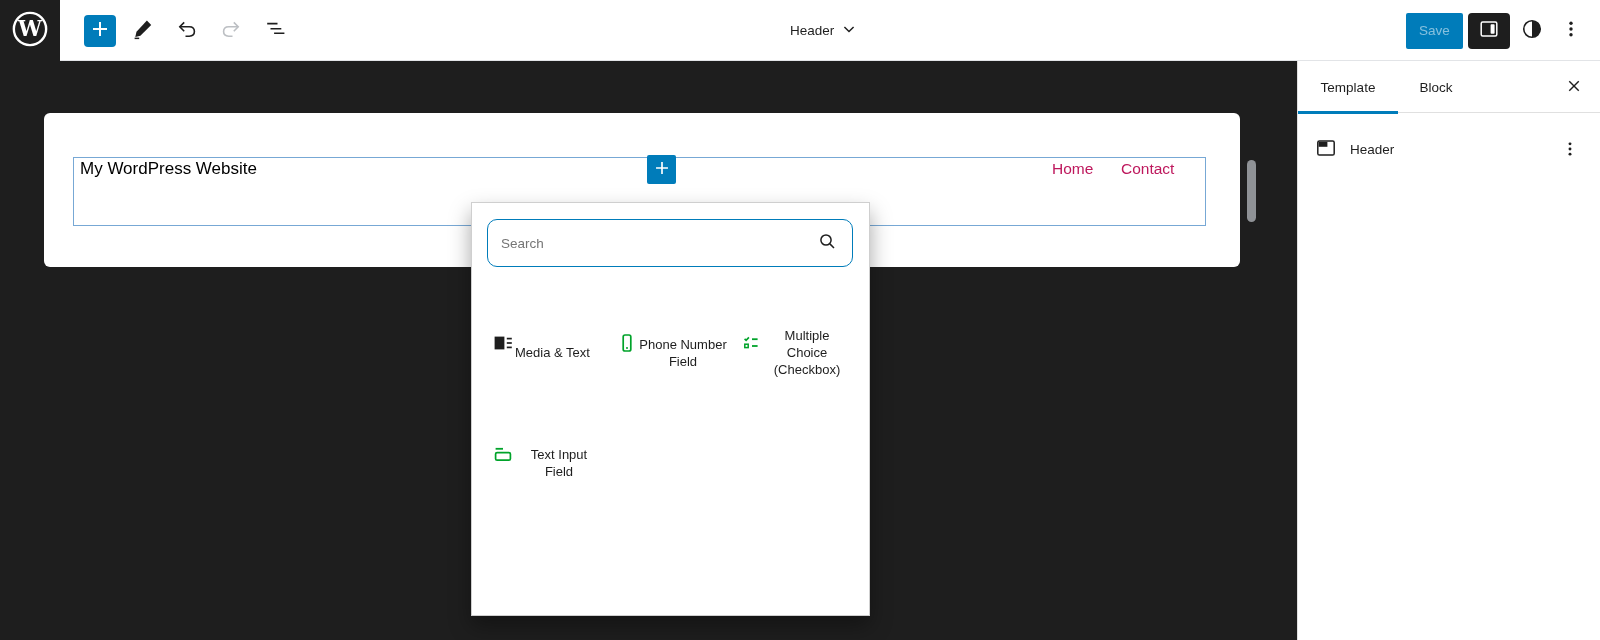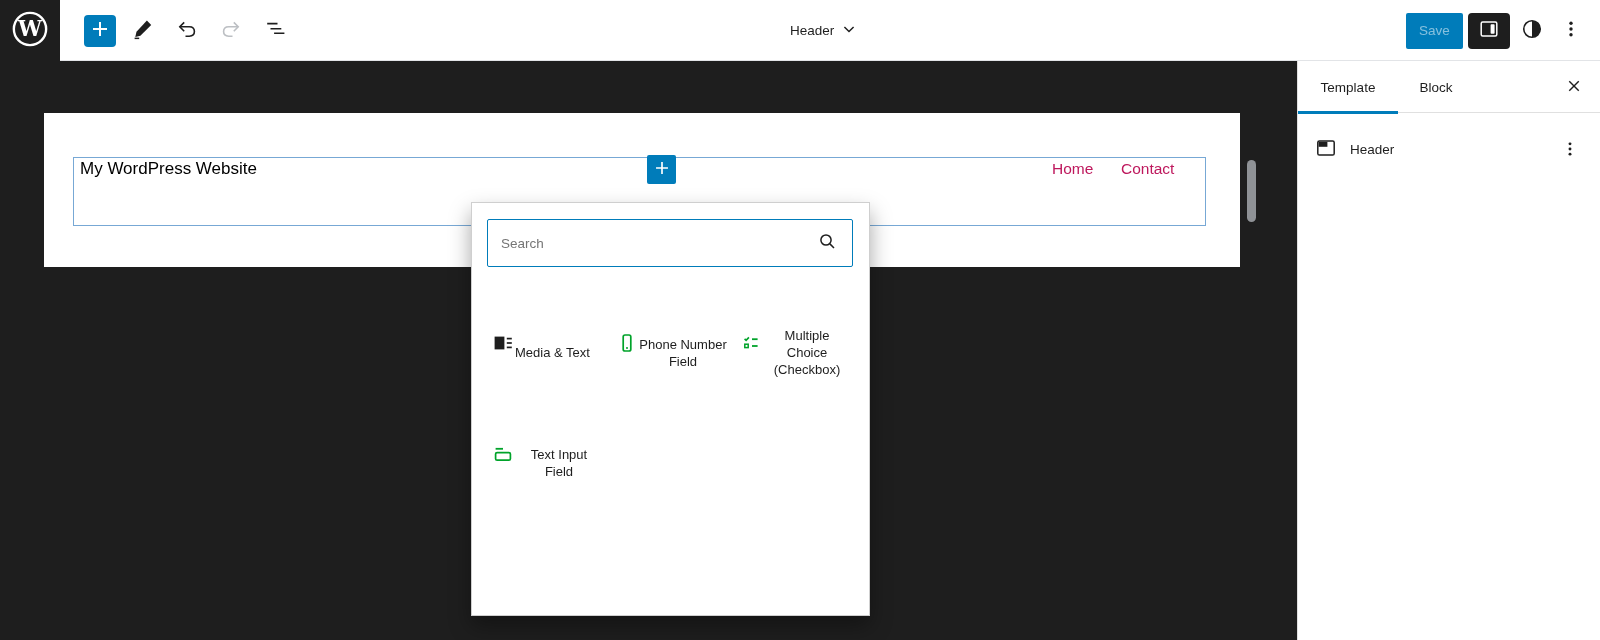--- a/index.html
+++ b/index.html
@@ -17,32 +17,32 @@
   .wp-logo-box { position:absolute; left:0; top:0; width:60px; height:61px; background:#1e1e1e; display:flex; align-items:center; justify-content:center; }
   .topbar-left { position:absolute; left:84px; top:0; height:61px; display:flex; align-items:center; gap:10px; }
   .inserter-btn { width:32px; height:32px; background:#007cba; border-radius:4px; display:flex; align-items:center; justify-content:center; }
   .tool-btn { width:34px; height:36px; display:flex; align-items:center; justify-content:center; }
   .doc-title { position:absolute; left:790px; top:0; height:61px; display:flex; align-items:center; gap:4px; font-size:13.5px; color:#1e1e1e; }
   .topbar-right { position:absolute; right:12px; top:0; height:61px; display:flex; align-items:center; gap:5px; }
   .save-btn { width:57px; height:36px; background:#007cba; border-radius:2px; color:rgba(255,255,255,0.52); font-size:13.5px; display:flex; align-items:center; justify-content:center; }
   .panel-toggle { width:42px; height:36px; background:#1e1e1e; border-radius:4px; display:flex; align-items:center; justify-content:center; }
 
   
-  .canvas { position:absolute; left:44px; top:113px; width:1196px; height:154px; background:#fff; z-index:5; }
+  .canvas { position:absolute; left:44px; top:113px; width:1196px; height:154px; background:#fff; z-index:5;border-radius:6px; }
   .header-block { position:absolute; left:29px; top:44px; width:1133px; height:69px; border:1.5px solid #77a8d5; background:transparent; }
   .site-title { position:absolute; left:36px; top:46px; font-size:17px; color:#000; white-space:nowrap; }
   .block-plus { position:absolute; left:603px; top:42px; width:29px; height:29px; background:#007cba; border-radius:2px; color:#fff; display:flex; align-items:center; justify-content:center; z-index:6; }
   .nav-link { position:absolute; top:47px; font-size:15.5px; color:#be185d; white-space:nowrap; }
   .nav-home { left:1008px; }
   .nav-contact { left:1077px; }
   .canvas-scrollbar { position:absolute; left:1247px; top:160px; width:9px; height:62px; background:#8f9296; border-radius:5px; z-index:6; }
 
   
   .inserter-popup { position:absolute; left:471px; top:202px; width:399px; height:414px; background:#fff; border:1px solid #cfcfcf; box-shadow:0 10px 20px rgba(0,0,0,0.35); z-index:20; }
-  .search-box { position:absolute; left:15px; top:16px; width:366px; height:48px; border:1.5px solid #007cba; border-radius:2px; display:flex; align-items:center; padding:0 13px; background:#fff; }
+  .search-box { position:absolute; left:15px; top:16px; width:366px; height:48px; border:1.5px solid #007cba; border-radius:10px; display:flex; align-items:center; padding:0 13px; background:#fff; }
   .search-placeholder { flex:1; color:#757575; font-size:13.5px; }
   .blocks-grid { position:absolute; left:13px; top:86px; width:372px; display:grid; grid-template-columns:repeat(3,1fr); row-gap:14px; }
   .block-tile { display:flex; align-items:center; padding:22px 6px 16px; border-radius:2px; }
   .block-tile .label { margin-top:16px; font-size:13px; line-height:17px; text-align:center; color:#1e1e1e; max-width:88px; }
   .tile-selected { background:#f3f5f8; }
   .tile-selected .label { color:#007cba; }
   .browse-all { position:absolute; left:0; bottom:0; width:100%; height:48px; background:#1e1e1e; color:#fff; font-size:13.5px; display:flex; align-items:center; justify-content:center; }
 
   
   .sidebar { position:absolute; left:1297px; top:61px; width:303px; height:579px; background:#fff; border-left:1px solid #e0e0e0; z-index:25; }

